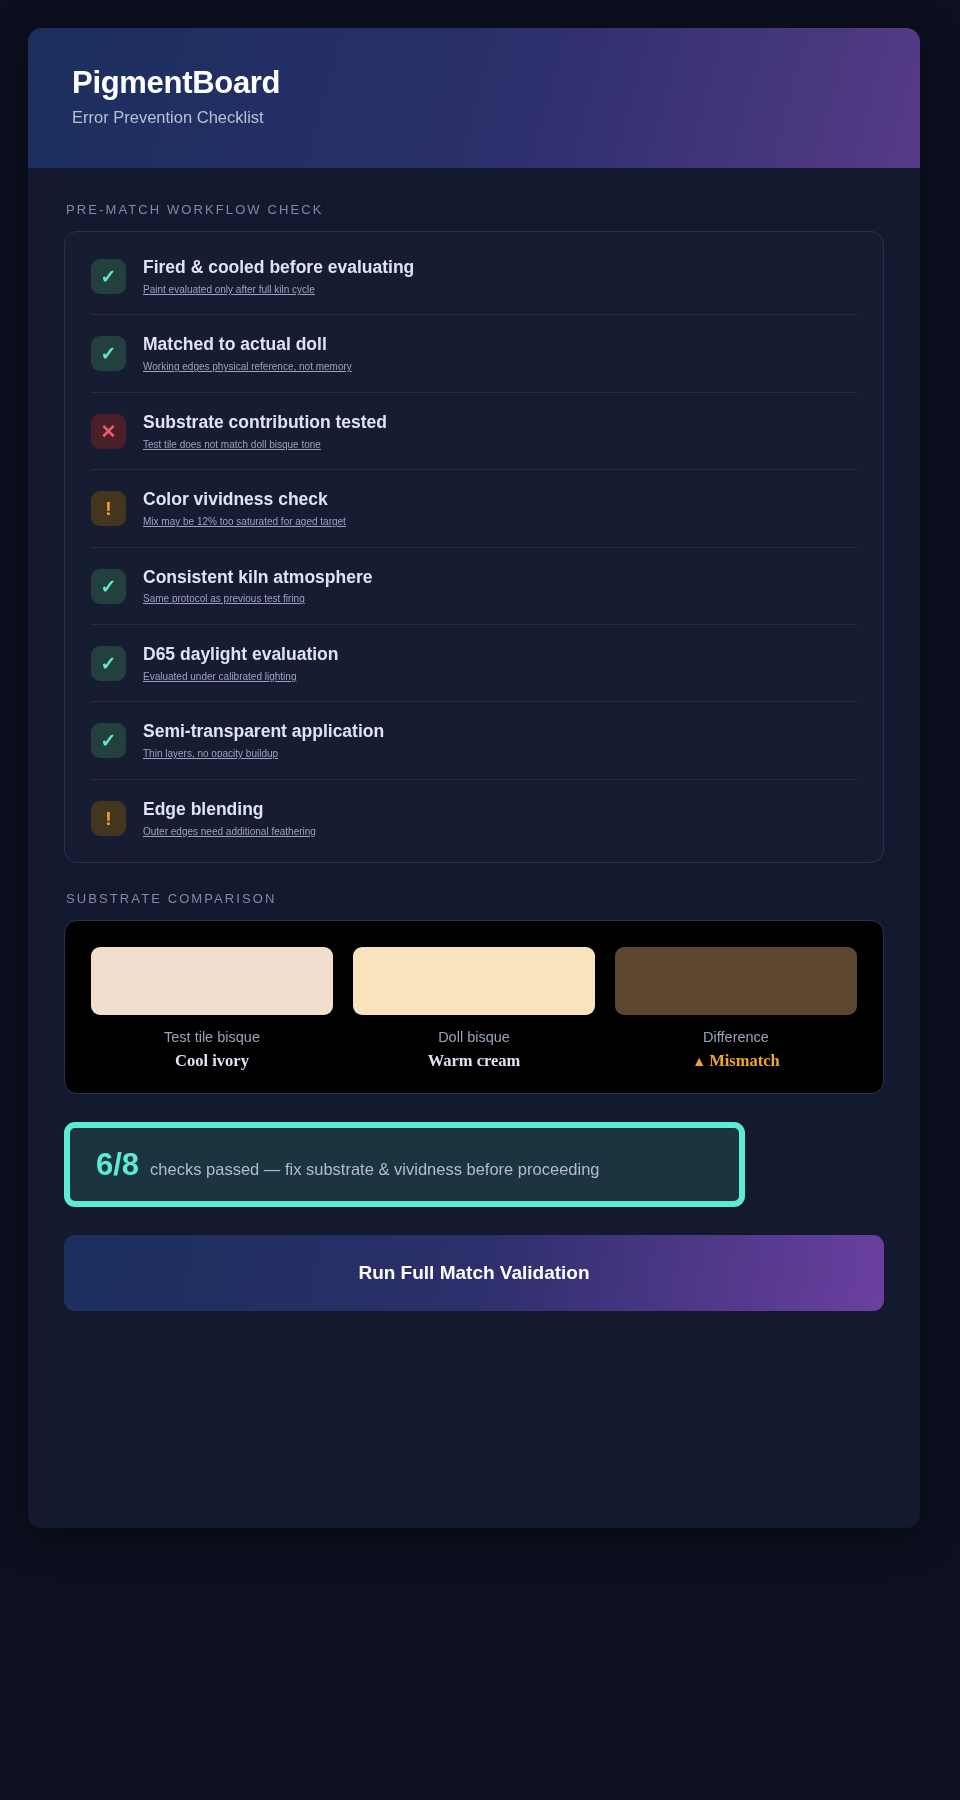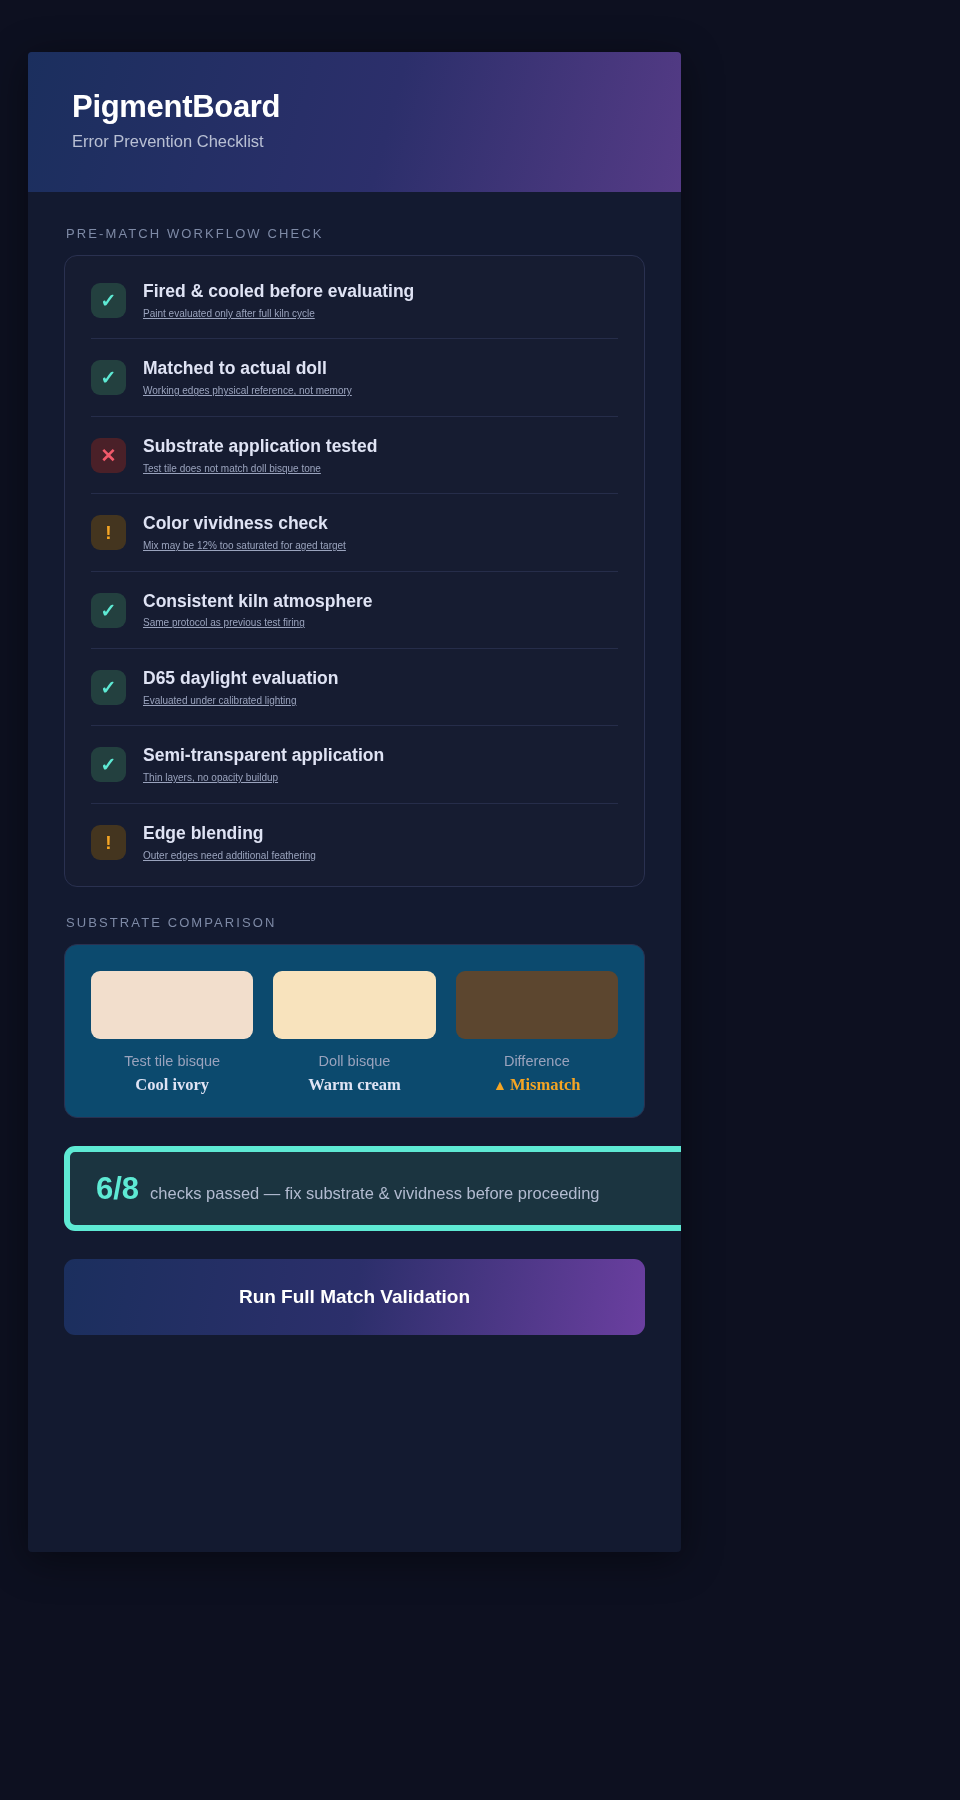--- a/index.html
+++ b/index.html
@@ -11,27 +11,26 @@
     height: 1800px;
     background: #0d1020;
     font-family: "Liberation Sans", sans-serif;
     overflow: hidden;
   }
 
   .phone {
     position: absolute;
     left: 28px;
     top: 28px;
-    width: 653px;
+    width: 892px;
     height: 1500px;
     background: #131a30;
-    border-radius: 4px;
+    border-radius: 14px;
     overflow: hidden;
     box-shadow: 0 8px 40px rgba(0,0,0,0.45);
-    margin-top: 24px;
   }
 
   
   .app-header {
     height: 140px;
     background: linear-gradient(105deg, #1b2f5e 0%, #2c2f6b 55%, #553b86 100%);
     padding: 38px 44px 0 44px;
     box-sizing: border-box;
   }
   .app-title {
@@ -111,21 +110,21 @@
   .check-desc {
     font-size: 10px;
     color: #9aa3bd;
     line-height: 1.25;
     margin: 0;
     text-decoration: underline;
   }
 
   
   .swatch-card {
-    background: #0c4a6e;
+    background: #000000;
     border: 1px solid #2a3150;
     border-radius: 13px;
     padding: 26px 26px 22px 26px;
     box-sizing: border-box;
   }
   .swatch-grid {
     display: flex;
     gap: 20px;
   }
   .swatch-col {
@@ -229,21 +228,21 @@
         <div class="check-row">
           <div class="status-badge status-pass">✓</div>
           <div class="check-text">
             <div class="check-title">Matched to actual doll</div>
             <div class="check-desc">Working edges physical reference, not memory</div>
           </div>
         </div>
         <div class="check-row">
           <div class="status-badge status-fail">✕</div>
           <div class="check-text">
-            <div class="check-title">Substrate application tested</div>
+            <div class="check-title">Substrate contribution tested</div>
             <div class="check-desc">Test tile does not match doll bisque tone</div>
           </div>
         </div>
         <div class="check-row">
           <div class="status-badge status-warn">!</div>
           <div class="check-text">
             <div class="check-title">Color vividness check</div>
             <div class="check-desc">Mix may be 12% too saturated for aged target</div>
           </div>
         </div>

